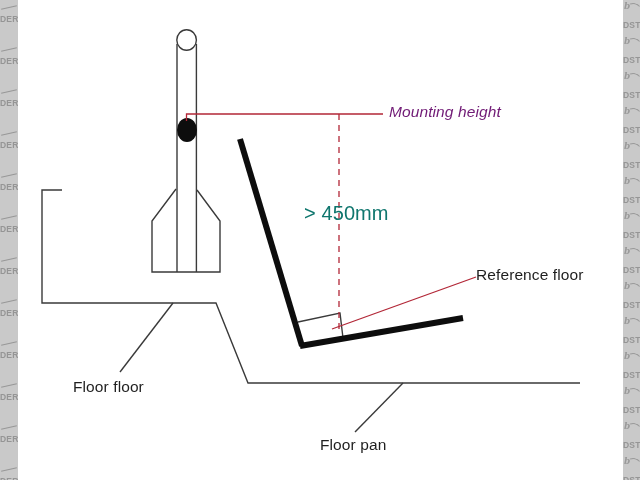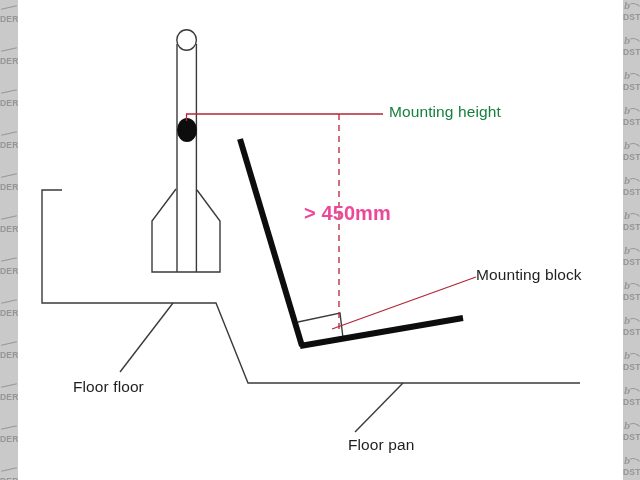--- a/index.html
+++ b/index.html
@@ -25,21 +25,21 @@
   .wm-diag{display:block;width:16px;height:1px;background:#979797;
     transform:rotate(-13deg);margin:7px 0 0 1px;}
   .wm-txt{display:block;margin-top:6px;font-weight:700;font-size:8.5px;
     color:#959595;letter-spacing:0.2px;white-space:nowrap;
     font-family:"Liberation Sans",sans-serif;}
   .wm-glyphrow{height:12px;position:relative;}
   .wm-b{position:absolute;left:1px;top:1px;font:italic 700 9px "DejaVu Serif",serif;color:#9a9a9a;}
   .wm-arc{position:absolute;left:4px;top:3px;width:12px;height:9px;
     border:1px solid #9a9a9a;border-color:#9a9a9a transparent transparent transparent;
     border-radius:50% 50% 0 0;transform:rotate(14deg);}
-  .wm-strip .wm-tile .wm-txt{margin-top:0;}
+  .wm-strip .wm-tile .wm-txt{margin-top:8px;}
   .wm-strip.left .wm-tile .wm-txt{margin-top:6px;}
 </style>
 </head>
 <body>
 
 <div class="stage">
 
   <svg width="640" height="480" viewBox="0 0 640 480">
 
     <g fill="none" stroke-width="1.4" stroke-linecap="butt" stroke="#3a3a3a">
@@ -65,31 +65,31 @@
       <line x1="300" y1="346" x2="463" y2="318"></line>
     </g>
 
     <g fill="none" stroke-width="1.3" stroke="#b22737">
       <path d="M186.5,121 L186.5,114 L383,114"></path>
       <line x1="339" y1="114" x2="339" y2="329" stroke-dasharray="6 5"></line>
       <line x1="332" y1="329" x2="476" y2="277"></line>
     </g>
   </svg>
 
-  <div class="lbl" style="left: 389px; top: 103px; color: #15803d;">Mounting height</div>
-
-  <div class="lbl big" style="left: 304px; top: 203px; color: #ec4899; font-weight: bold;">&gt; 450mm</div>
+  <div class="lbl" style="left: 389px; top: 103px; color: #701a75; font-style: italic;">Mounting height</div>
+
+  <div class="lbl big" style="left: 304px; top: 203px; color: #0f766e;">&gt; 450mm</div>
 
   <div class="lbl" style="left: 476px; top: 266px; color: rgb(31, 31, 31);">
-    <div>Mounting block</div>
+    <div>Reference floor</div>
   </div>
 
   <div class="lbl" style="left: 73px; top: 378px; color: rgb(31, 31, 31);">Floor floor</div>
 
-  <div class="lbl" style="left: 320px; top: 436px; color: rgb(31, 31, 31); margin-left: 28px;">Floor pan</div>
+  <div class="lbl" style="left: 320px; top: 436px; color: rgb(31, 31, 31);">Floor pan</div>
 </div>
 
 <div class="wm-strip left">
     <div class="wm-tile">
       <i class="wm-diag"></i>
       <span class="wm-txt">DERS</span>
     </div>
     <div class="wm-tile">
       <i class="wm-diag"></i>
       <span class="wm-txt">DERS</span>

